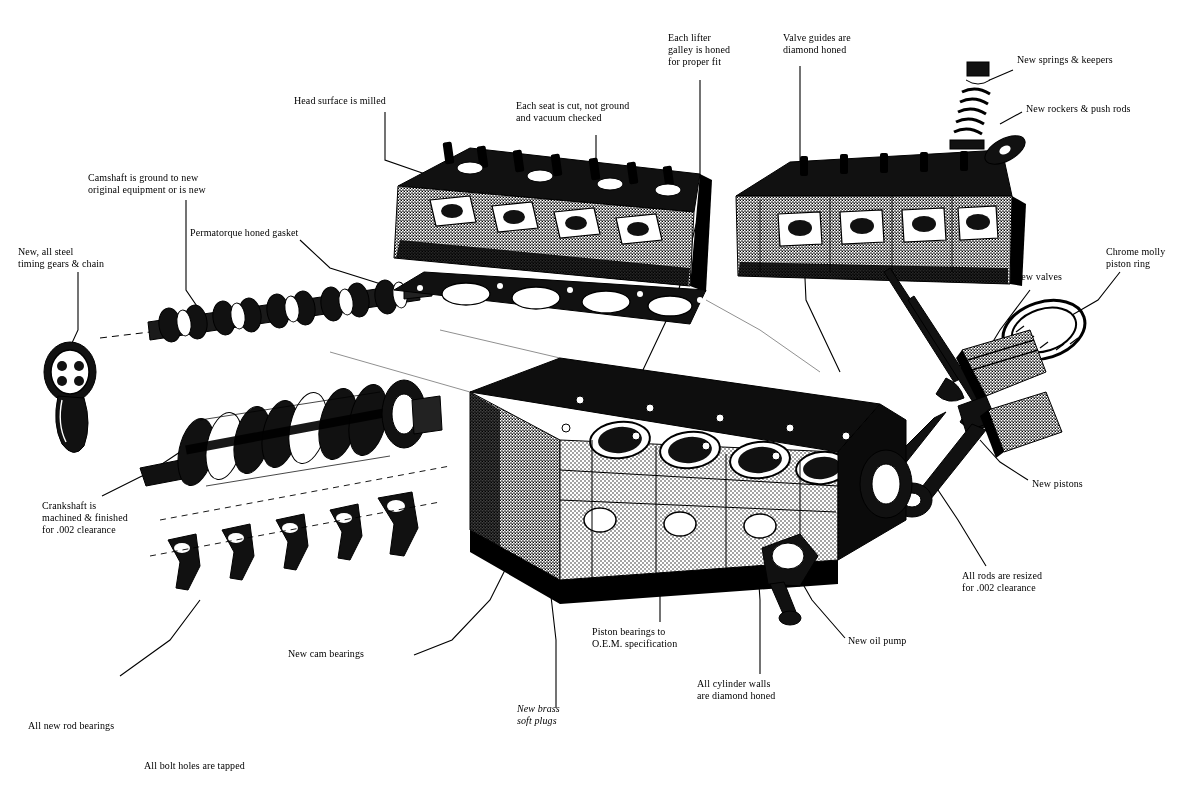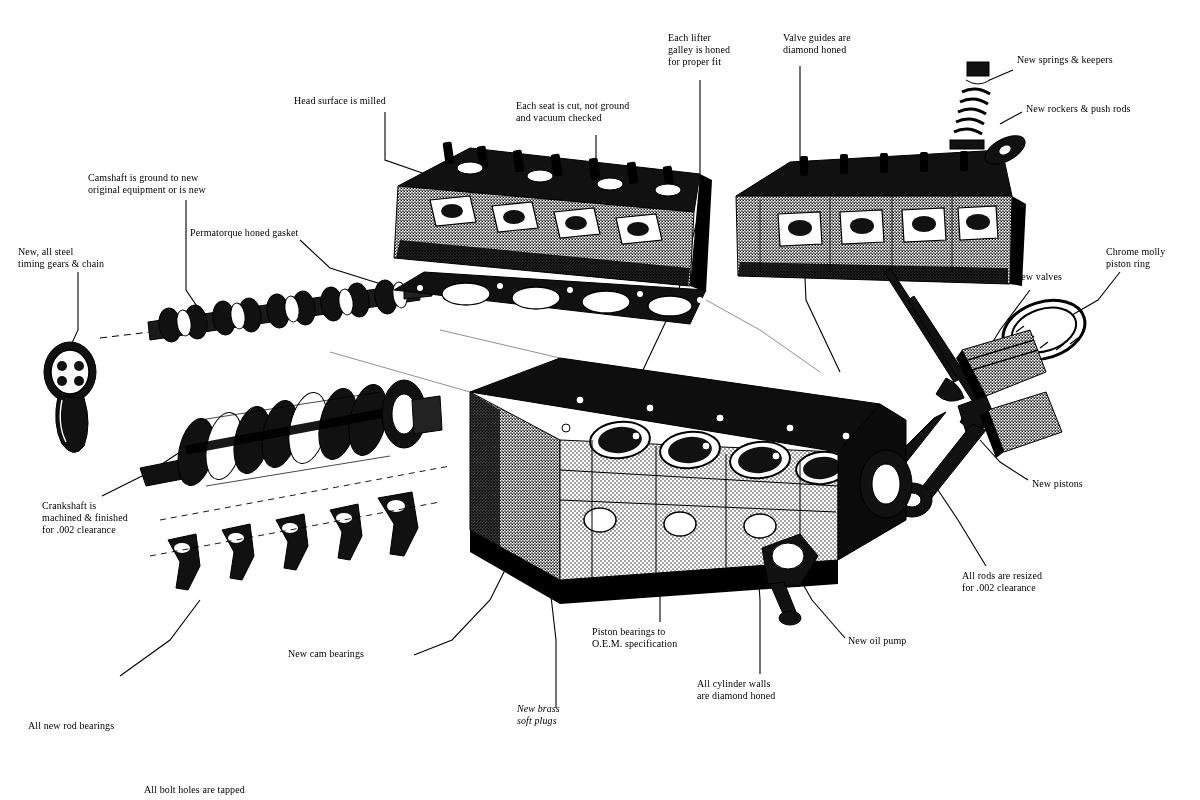--- a/index.html
+++ b/index.html
@@ -439,15 +439,15 @@
 for .002 clearance</div>
   <div class="label" style="left:288px; top:648px;">New cam bearings</div>
   <div class="label" style="left:592px; top:626px;">Piston bearings to
 O.E.M. specification</div>
   <div class="label" style="left:848px; top:635px;">New oil pump</div>
   <div class="label" style="left:28px; top:680px;margin-top:40px;">All new rod bearings</div>
   <div class="label" style="left:697px; top:678px;">All cylinder walls
 are diamond honed</div>
   <div class="label" style="left:517px; top:703px;font-style:italic;">New brass
 soft plugs</div>
-  <div class="label" style="left:144px; top:784px;">All bolt holes are tapped</div>
+  <div class="label" style="left:144px; top:760px;">All bolt holes are tapped</div>
 
 </div>
 
 </body></html>

